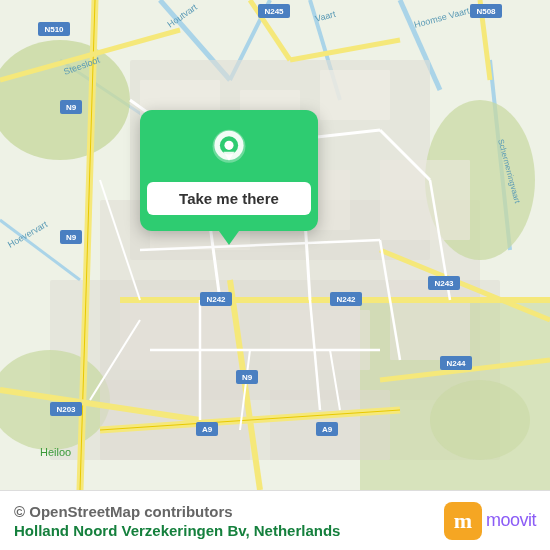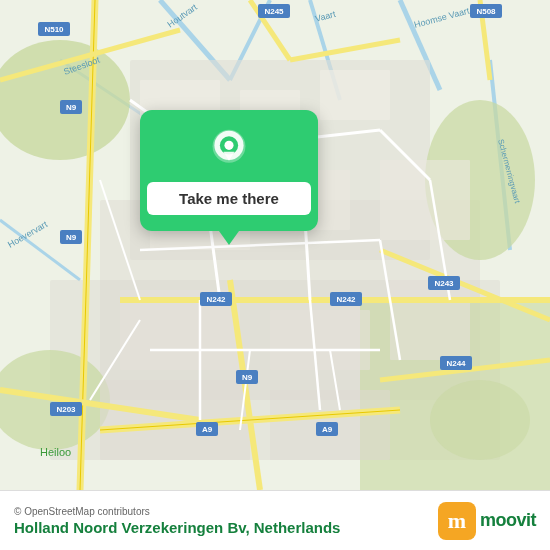--- a/index.html
+++ b/index.html
@@ -84,23 +84,24 @@
       padding: 0 14px;
       position: relative;
     }
 
     .bottom-left {
       display: flex;
       flex-direction: column;
     }
 
     .attribution {
-      font-size: 10px;
+      font-size: 15px;
       color: #666;
       margin-bottom: 2px;
+      font-weight: bold;
     }
 
     .location-name {
       font-size: 15px;
       font-weight: 600;
       color: #15803d;
     }
 
     
     .moovit-logo {
@@ -118,22 +119,22 @@
       align-items: center;
       justify-content: center;
       font-size: 22px;
       font-weight: 900;
       color: white;
       font-family: Georgia, serif;
     }
 
     .moovit-text {
       font-size: 18px;
-      font-weight: 700;
-      color: #15803d;
+      font-weight: 400;
+      color: #8b5cf6;
       letter-spacing: -0.5px;
     }
 
     .highway-badge {
       font-size: 8px;
       font-weight: bold;
       fill: white;
     }
   </style>
 </head>

